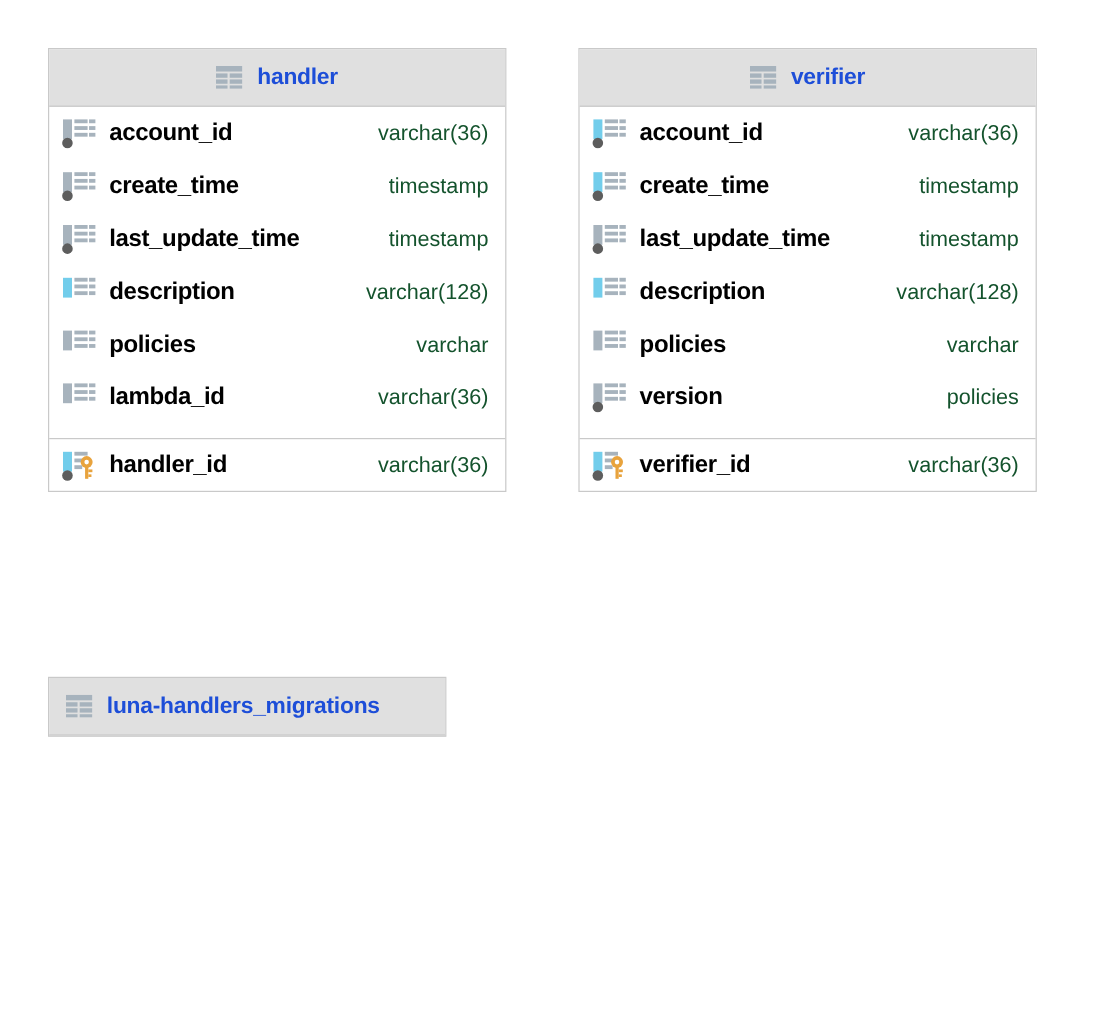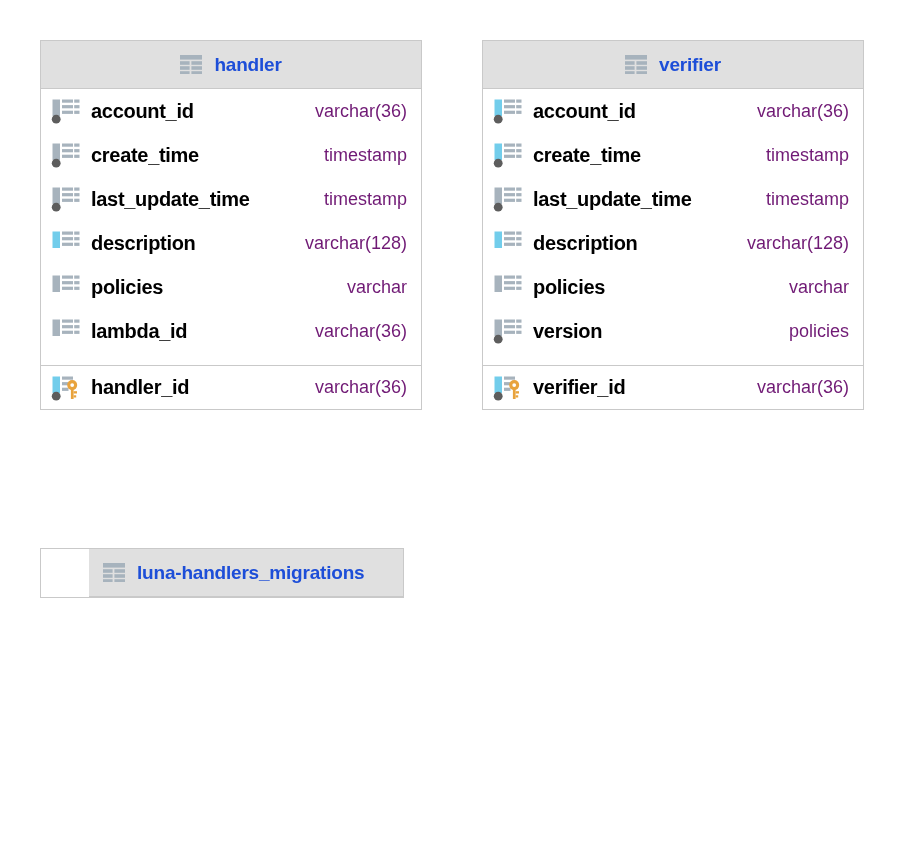--- a/index.html
+++ b/index.html
@@ -89,21 +89,21 @@
     font-weight: bold;
     color: #000000;
     letter-spacing: -0.3px;
     white-space: nowrap;
   }
 
   .col-type {
     margin-left: auto;
     font-size: 18px;
     font-weight: normal;
-    color: #701a75;
+    color: #14532d;
     white-space: nowrap;
     padding-left: 10px;
   }
 </style>
 </head>
 <body>
 
 <div class="canvas">
     <div class="entity" style="left: 40px; top: 40px; width: 382px;">
       <div class="entity-header">
@@ -334,21 +334,21 @@
         <rect x="22.6" y="16.2" width="3.4" height="2.3"></rect>
         <rect x="22.6" y="20.3" width="2.6" height="2.2"></rect>
       </g>
       <circle cx="5.2" cy="21.2" r="4.4" fill="#5d5d5d"></circle>
     </svg>
           <span class="col-name">verifier_id</span>
           <span class="col-type">varchar(36)</span>
         </div>
       </div>
     </div>
-    <div class="entity" style="left: 40px; top: 548px; width: 364px; padding-left: 48px;">
+    <div class="entity" style="left: 40px; top: 564px; width: 332px;">
       <div class="entity-header left">
   <svg class="tbl-icon" viewBox="0 0 22 19">
     <rect x="0" y="0" width="22" height="4.6" fill="#a7b3bd"></rect>
     <rect x="0" y="6.2" width="9.6" height="3.6" fill="#a7b3bd"></rect>
     <rect x="11.4" y="6.2" width="10.6" height="3.6" fill="#a7b3bd"></rect>
     <rect x="0" y="11.2" width="9.6" height="3.6" fill="#a7b3bd"></rect>
     <rect x="11.4" y="11.2" width="10.6" height="3.6" fill="#a7b3bd"></rect>
     <rect x="0" y="16.2" width="9.6" height="2.8" fill="#a7b3bd"></rect>
     <rect x="11.4" y="16.2" width="10.6" height="2.8" fill="#a7b3bd"></rect>
   </svg>

